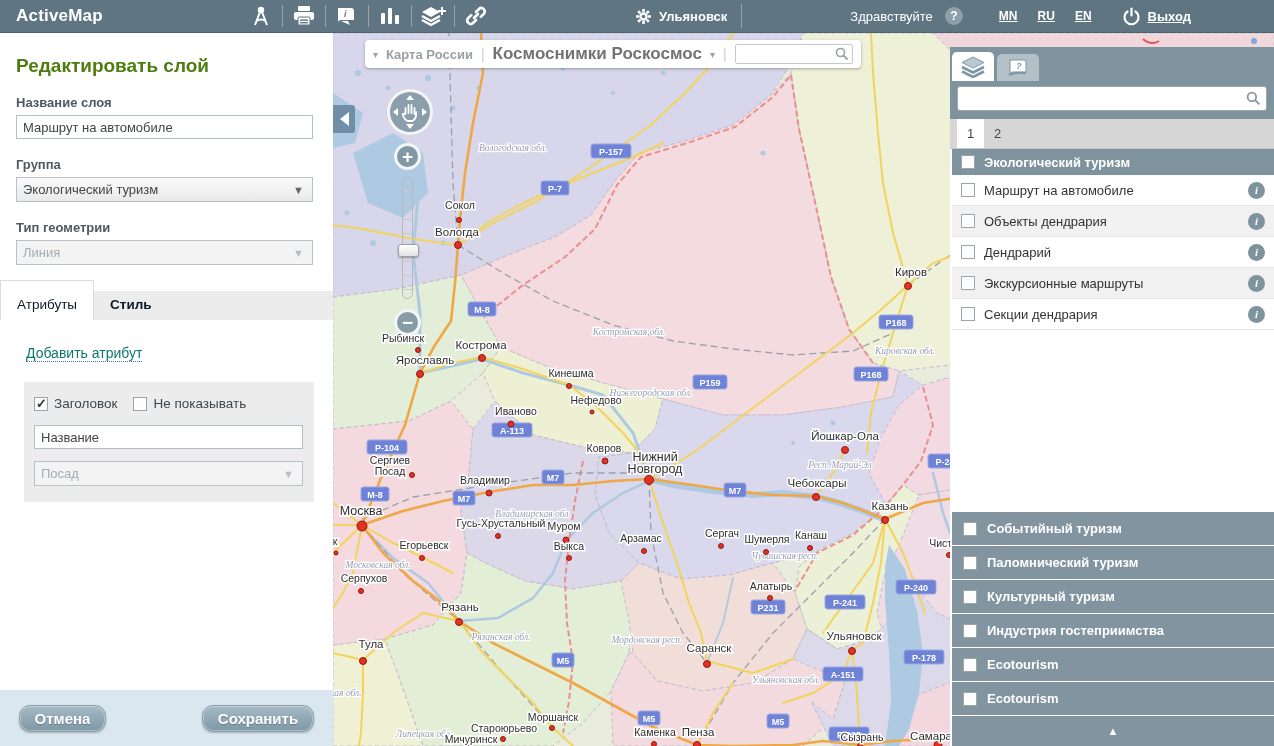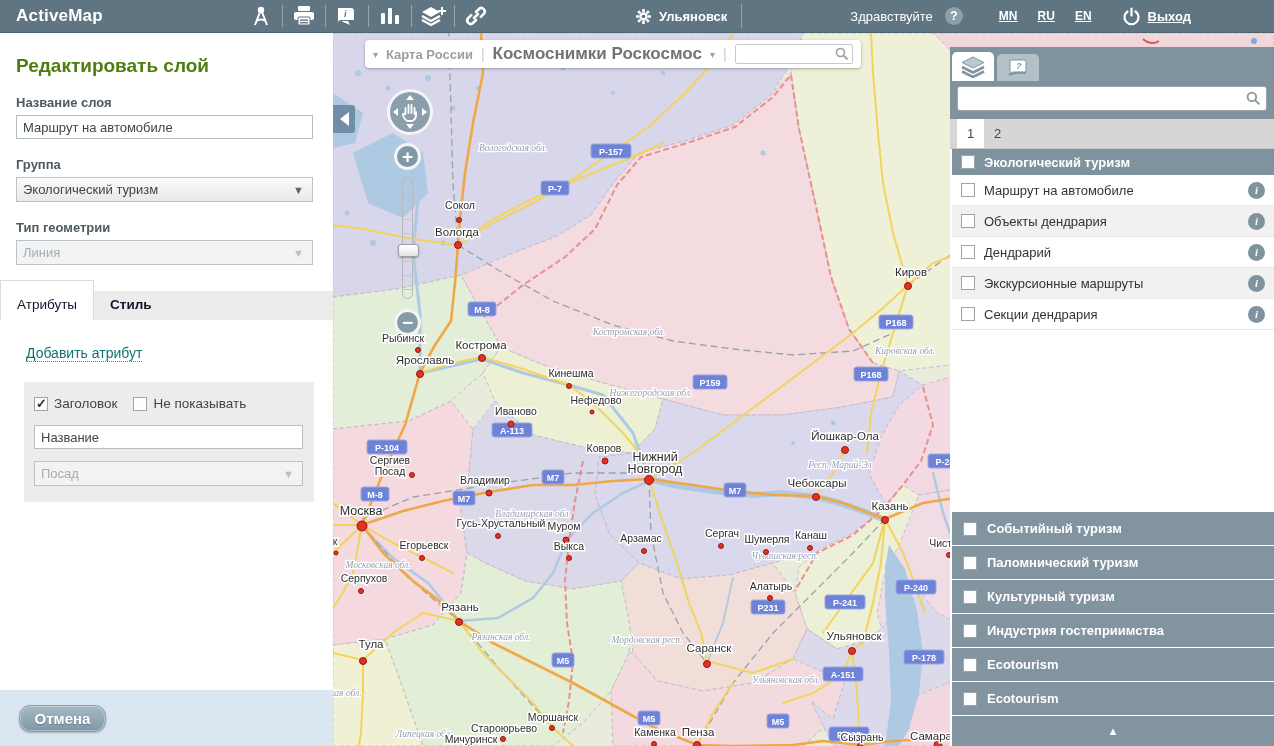--- a/index.html
+++ b/index.html
@@ -565,20 +565,21 @@
         <label for="chk-hide">Не показывать</label>
       </div>
       <input class="lp-input" value="Название" style="">
       <div class="lp-select disabled">
         <span>Посад</span>
         <span class="arr">▼</span>
       </div>
     </div>
     <div class="lp-footer">
       <button class="btn btn-cancel">Отмена</button>
+      <button class="btn btn-save">Сохранить</button>
     </div>
   </div>
 
   <div class="right-panel">
     <div class="rp-tabstrip">
       <div class="rp-tab active">
         <svg width="26" height="22" viewBox="0 0 26 22">
             <g>
               <path d="M13,1 L24,6.5 L13,12 L2,6.5 Z" fill="#b9c9d2" stroke="#7e96a4" stroke-width="1"></path>
               <path d="M2,11 L13,16.5 L24,11" stroke="#7e96a4" stroke-width="2.6" fill="none"></path>

